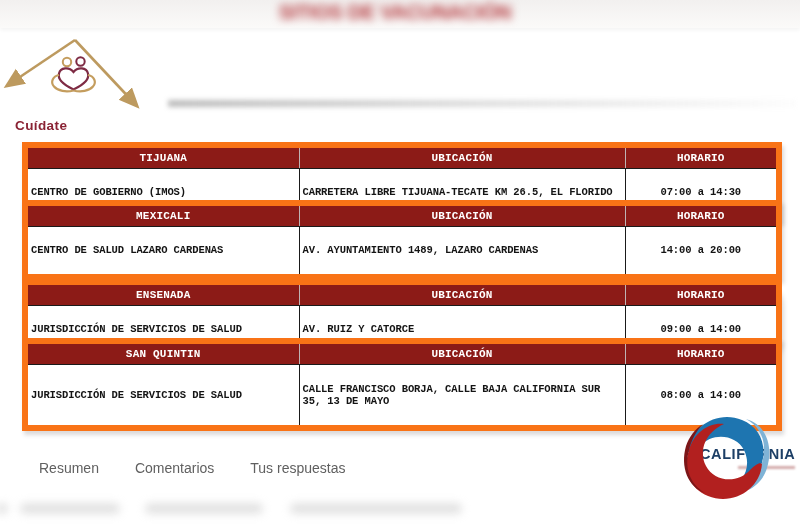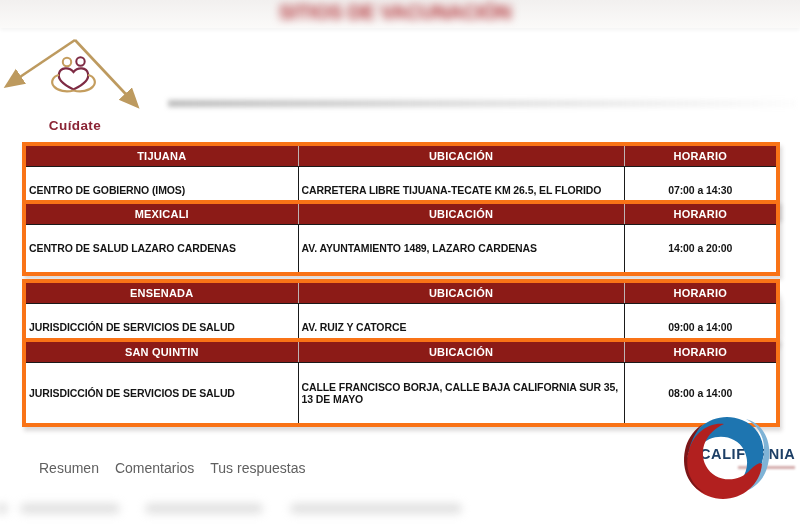--- a/index.html
+++ b/index.html
@@ -16,21 +16,21 @@
   }
   .top-blur-text {
     position:absolute; left:210px; top:1px; width:370px; text-align:center;
     font-size:20px; font-weight:700; color:#b2353a; filter:blur(4px);
     letter-spacing:-0.3px; white-space:nowrap;
   }
 
   
   .brand { position:absolute; left:0; top:28px; width:160px; height:100px; }
   .brand svg { position:absolute; left:0; top:0; }
-  .brand-name  { position:absolute; left:15px; top:90px;  width:120px; text-align:center;
+  .brand-name  { position:absolute; left:15px; top:90px;  width:120px; text-align:left;
                  font-size:13.5px; font-weight:700; color:#8a2334; letter-spacing:0.4px; }
   .brand-tag1  { position:absolute; left:15px; top:113px; width:120px; text-align:center;
                  font-size:11.5px; font-weight:700; color:#8f8f8f; letter-spacing:0.4px; }
   .brand-tag2  { position:absolute; left:15px; top:113px; width:120px; text-align:center;
                  font-size:11.5px; font-weight:700; color:#8f8f8f; letter-spacing:0.4px; }
 
   
   .banner-shadow {
     position:absolute; left:168px; top:100px; width:628px; height:7px;
     background:linear-gradient(to right, rgba(125,125,125,0.50), rgba(160,160,160,0.30) 55%, rgba(210,210,210,0.05));
@@ -38,22 +38,23 @@
   }
   .slide-title {
     position:absolute; left:170px; top:34px; width:500px; text-align:center;
     color:#b01f26; font-weight:700; font-size:23px; line-height:31px;
     letter-spacing:-0.2px; text-shadow:1px 2px 1px rgba(80,20,20,0.25);
   }
 
   
   table.vax {
     position:absolute; left:22px; width:754px; table-layout:fixed;
-    border-collapse:collapse; border:4px solid #f97316; background:#ffffff;
+    border-collapse:collapse; border:6px solid #f97316; background:#ffffff;
     box-shadow:2px 4px 4px rgba(95,85,85,0.22);
+    font-family:Liberation Mono, monospace;
   }
   table.vax col.c1 { width:274px; }
   table.vax col.c2 { width:326px; }
   table.vax col.c3 { width:154px; }
   table.vax th {
     background:#8c1b17; color:#ffffff; font-size:11px; font-weight:700;
     height:20px; letter-spacing:0.2px; border-bottom:1.5px solid #1a1a1a; padding:0;
   }
   table.vax th + th { border-left:1px solid #bfb3b3; }
   table.vax td {
@@ -61,21 +62,21 @@
     height:21px; line-height:1.15; letter-spacing:-0.1px; padding:13px 3px;
   }
   td.hours { text-align:center; }
   #table-tijuana   { top:142px; }
   #table-mexicali  { top:200px; }
   #table-ensenada  { top:279px;border-radius:22px; }
   #table-sanquintin{ top:338px; }
 
   
   .footer-tabs {
-    position:absolute; left:39px; top:460px; display:flex; gap:16px;
+    position:absolute; left:39px; top:460px; display:flex; gap:36px;
     font-size:14px; color:#606060; white-space:nowrap;
   }
   .footer-tabs span { cursor:pointer; }
   .blur-bar { position:absolute; top:503px; height:11px; border-radius:6px;
               background:#c6c6c6; filter:blur(4px); opacity:0.5; }
   #bar0 { left:-4px;  width:12px;  }
   #bar1 { left:20px;  width:100px; }
   #bar2 { left:145px; width:118px; }
   #bar3 { left:290px; width:172px; }
 

